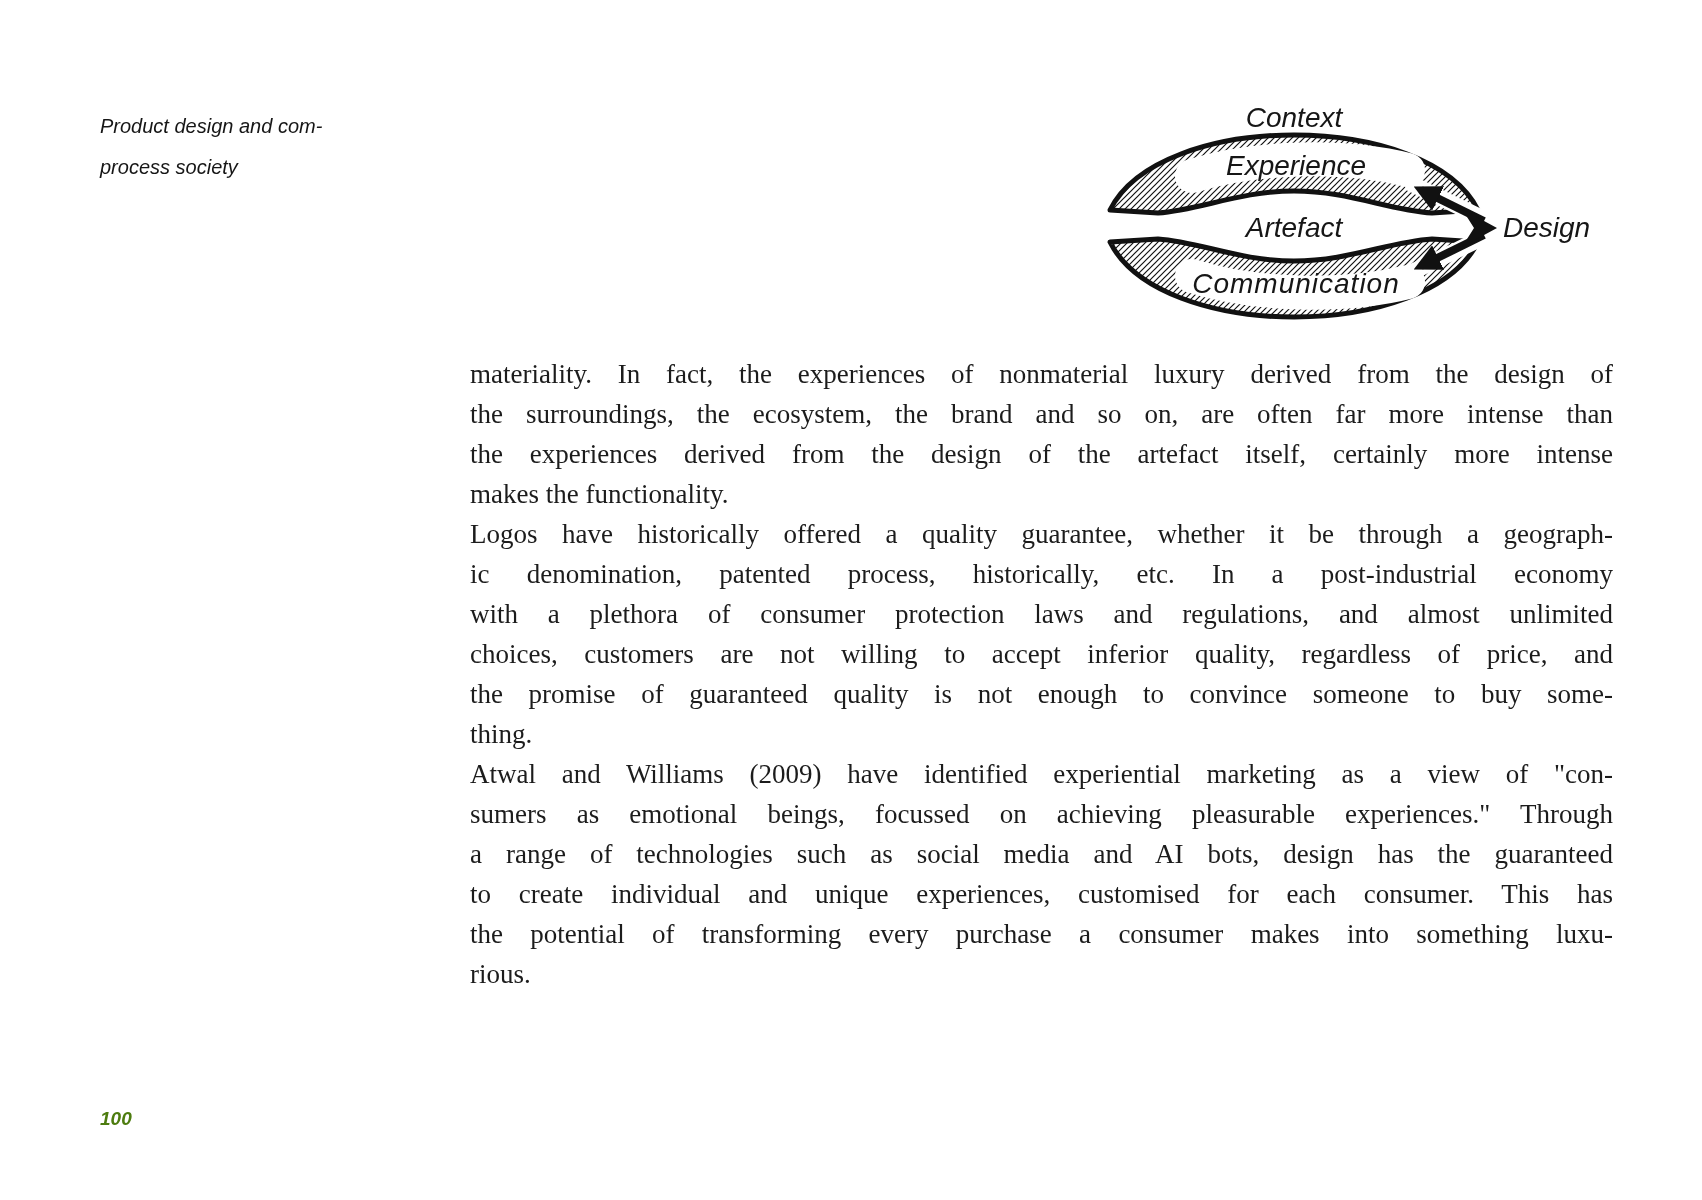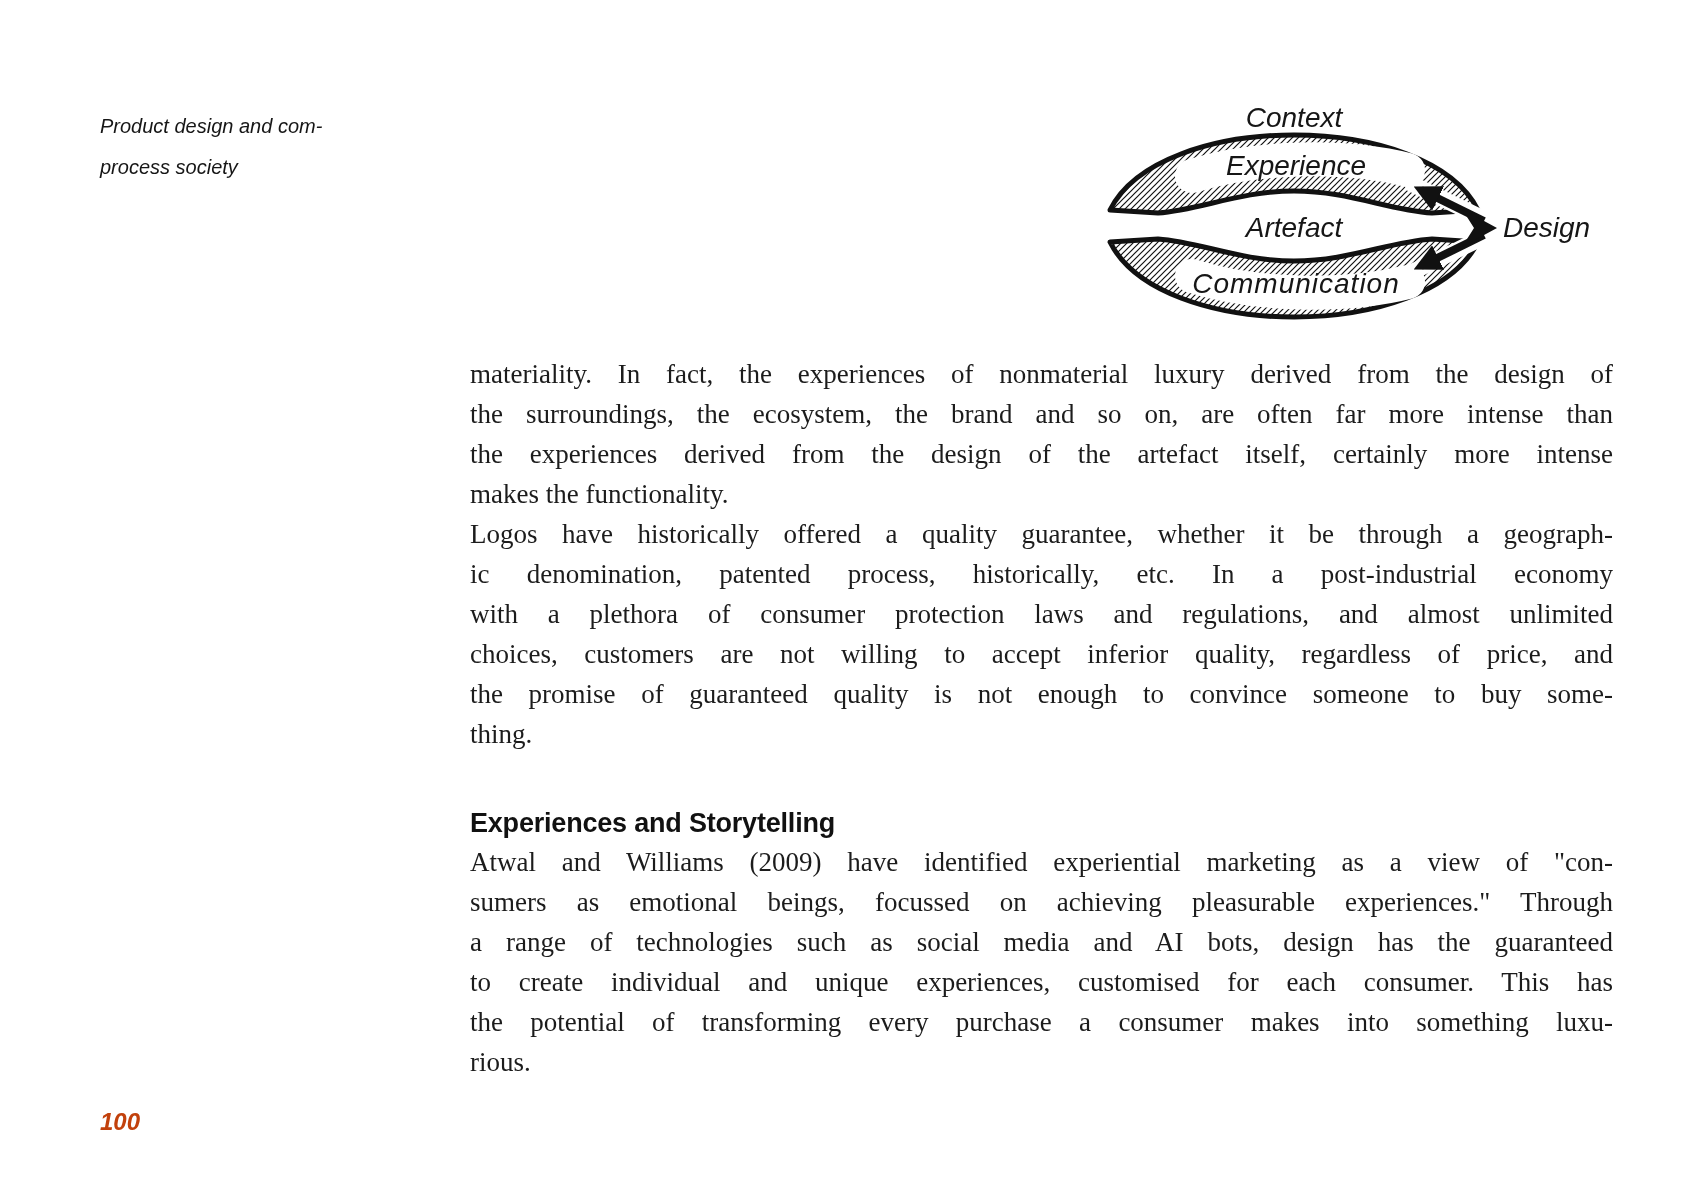--- a/index.html
+++ b/index.html
@@ -69,22 +69,22 @@
     color: #111111;
   }
 
   .page-number {
     position: absolute;
     left: 100px;
     top: 1108px;
     font-family: "Liberation Sans", sans-serif;
     font-weight: bold;
     font-style: italic;
-    font-size: 24px;
-    color: #c2410c;
+    font-size: 19px;
+    color: #4d7c0f;
   }
 </style>
 </head>
 <body>
 
 <div class="page">
 
   <div class="margin-note">
       <div>Product design and com-</div>
       <div>process society</div>
@@ -132,21 +132,20 @@
         <div class="line last">makes the functionality.</div>
       </div>
       <div class="para">
         <div class="line">Logos have historically offered a quality guarantee, whether it be through a geograph-</div>
         <div class="line">ic denomination, patented process, historically, etc. In a post-industrial economy</div>
         <div class="line">with a plethora of consumer protection laws and regulations, and almost unlimited</div>
         <div class="line">choices, customers are not willing to accept inferior quality, regardless of price, and</div>
         <div class="line">the promise of guaranteed quality is not enough to convince someone to buy some-</div>
         <div class="line last">thing.</div>
       </div>
-      <div class="heading">Experiences and Storytelling</div>
       <div class="para">
         <div class="line">Atwal and Williams (2009) have identified experiential marketing as a view of "con-</div>
         <div class="line">sumers as emotional beings, focussed on achieving pleasurable experiences." Through</div>
         <div class="line">a range of technologies such as social media and AI bots, design has the guaranteed</div>
         <div class="line">to create individual and unique experiences, customised for each consumer. This has</div>
         <div class="line">the potential of transforming every purchase a consumer makes into something luxu-</div>
         <div class="line last">rious.</div>
       </div>
     </main>
 

